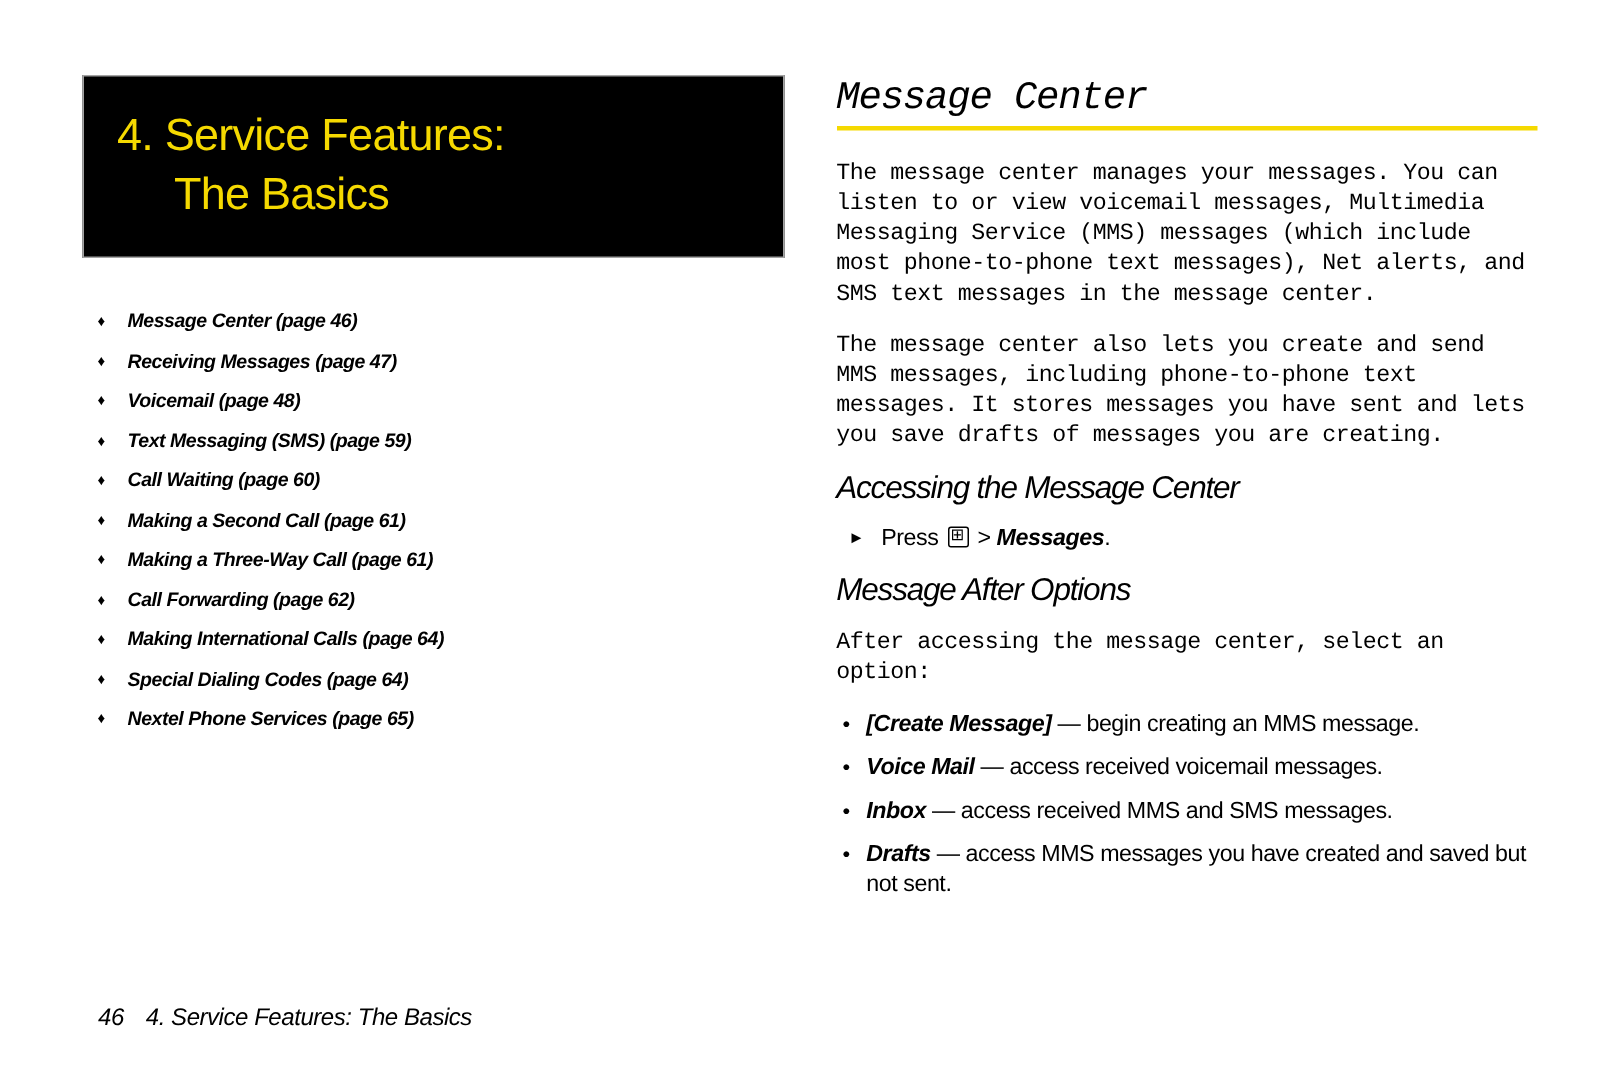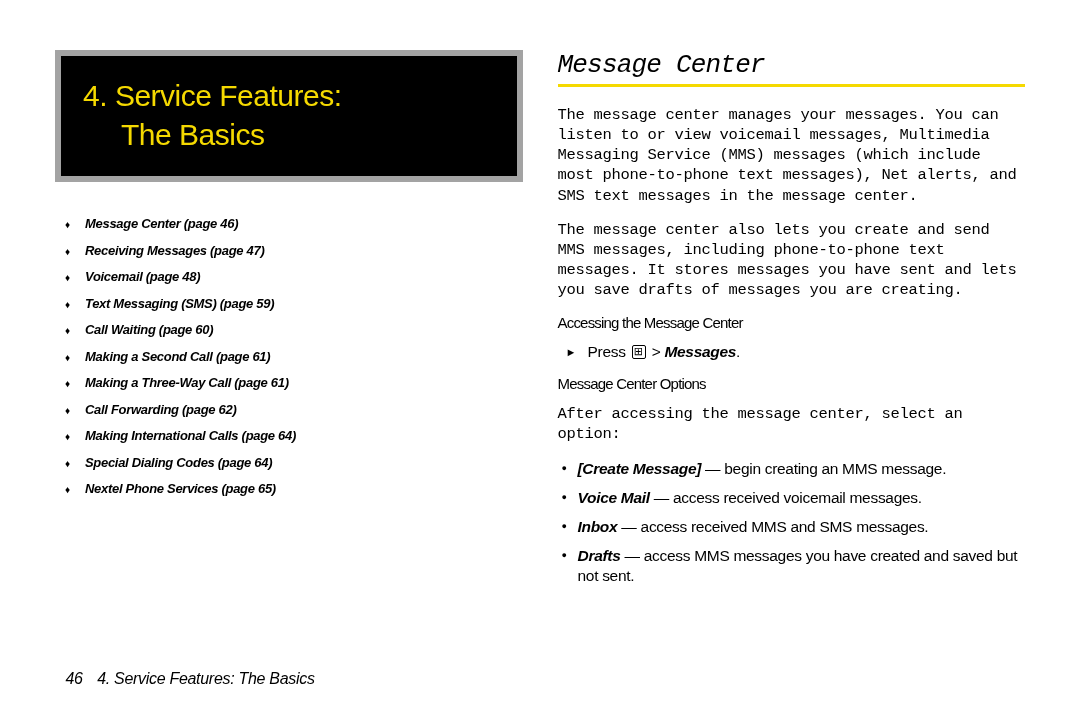--- a/index.html
+++ b/index.html
@@ -14,21 +14,21 @@
   .page {
     display: flex;
     gap: 35px;
     height: 600px;
   }
   .col { flex: 1; }
 
   
   .chapter-box {
     background: #000;
-    border: 6px solid #a3a3a3;
+    border: 1px solid #a3a3a3;
     padding: 20px 22px 22px 22px;
     margin-bottom: 35px;
   }
   .chapter-title {
     color: #f5d900;
     font-size: 30px;
     font-weight: 400;
     line-height: 1.3;
     letter-spacing: -0.5px;
   }
@@ -72,21 +72,22 @@
     margin-bottom: 18px;
   }
   .body-text {
     font-size: 15.5px;
     line-height: 1.3;
     margin-bottom: 14px;
     letter-spacing: -0.3px;
     font-family: Liberation Mono, monospace;
   }
   .subsection-title {
-    font-size: 15px;
+    font-size: 21px;
+    font-style: italic;
     font-weight: 400;
     letter-spacing: -0.8px;
     margin-top: 4px;
     margin-bottom: 12px;
   }
   .step-line {
     padding-left: 30px;
     font-size: 15.5px;
     position: relative;
     margin-bottom: 14px;
@@ -184,21 +185,21 @@
 
     <p class="body-text">The message center manages your messages. You can listen to or view voicemail messages, Multimedia Messaging Service (MMS) messages (which include most phone-to-phone text messages), Net alerts, and SMS text messages in the message center.</p>
     <p class="body-text">The message center also lets you create and send MMS messages, including phone-to-phone text messages. It stores messages you have sent and lets you save drafts of messages you are creating.</p>
 
     <div class="subsection-title">Accessing the Message Center</div>
 
     <div class="step-line">
       <span>Press </span><span class="key-icon"></span><span> &gt; </span><span class="bi">Messages</span><span>.</span>
     </div>
 
-    <div class="subsection-title">Message Center Options</div>
+    <div class="subsection-title">Message After Options</div>
 
     <p class="body-text">After accessing the message center, select an option:</p>
 
     <ul class="opts">
       <li>
         <span class="bi">[Create Message]</span><span> — begin creating an MMS message.</span>
       </li>
       <li>
         <span class="bi">Voice Mail</span><span> — access received voicemail messages.</span>
       </li>

